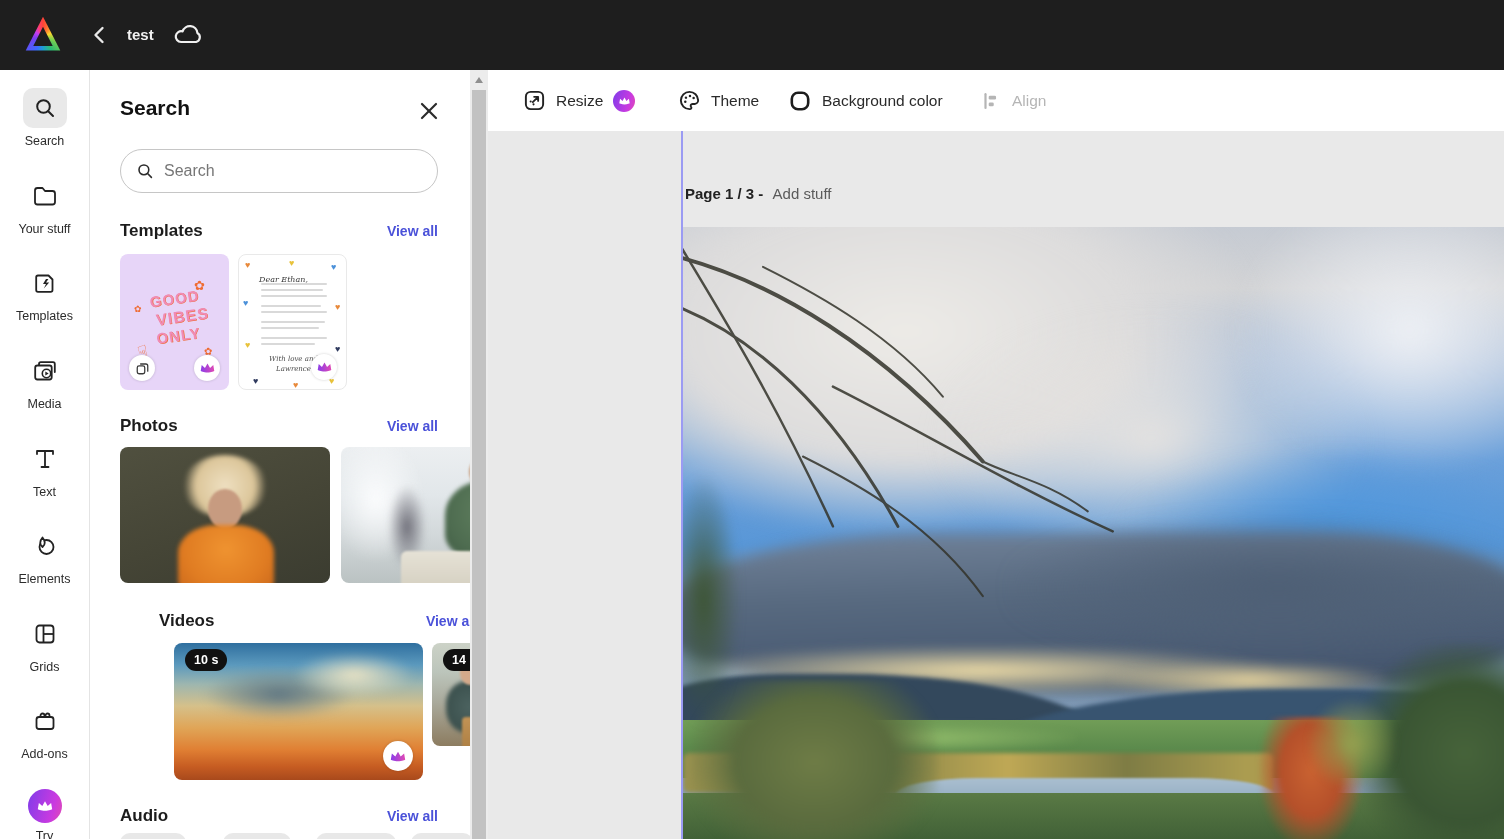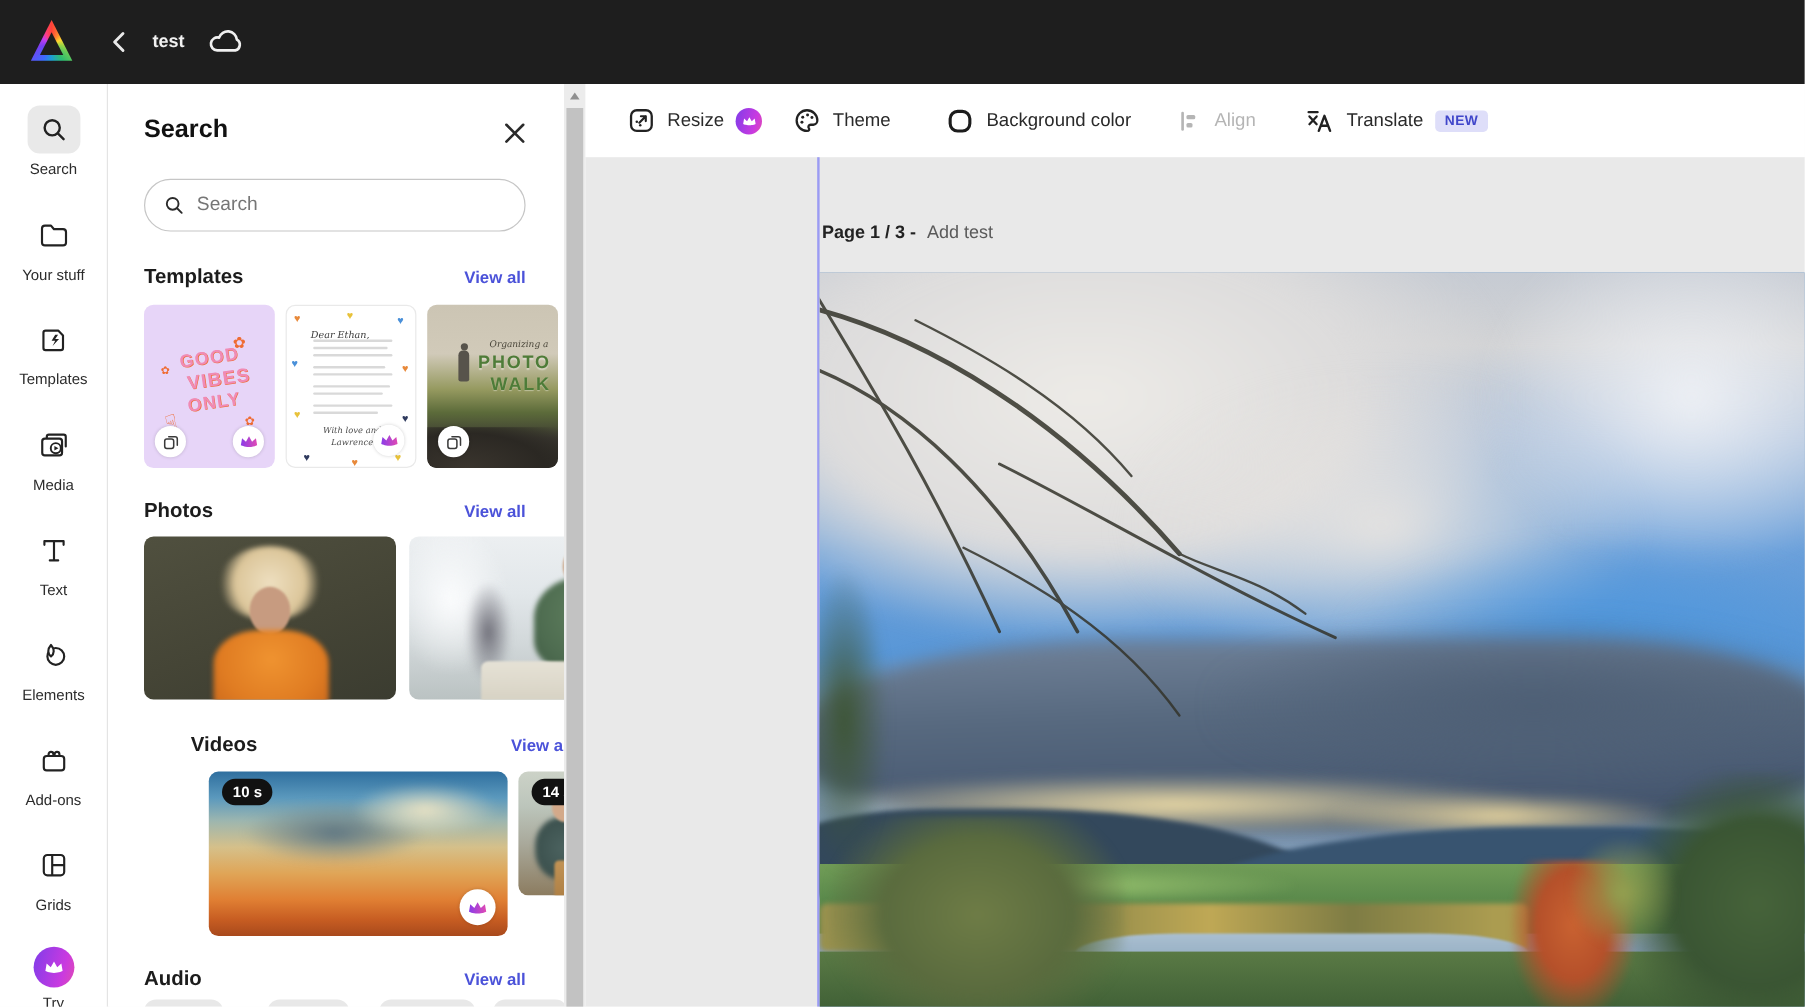--- a/index.html
+++ b/index.html
@@ -113,21 +113,21 @@
   .sbar { position:absolute; left:470px; top:70px; width:18px; height:769px; background:#ececec; }
   .sb-up { position:absolute; left:0; top:4px; width:18px; height:12px; display:flex; align-items:center; justify-content:center; cursor:pointer; }
   .sb-up::after { content:""; border-left:4.5px solid transparent; border-right:4.5px solid transparent; border-bottom:6px solid #8f8f8f; }
   .sb-thumb { position:absolute; left:2px; top:20px; width:14px; bottom:0; background:#c2c2c2; cursor:pointer; }
 
   
   .toolbar { position:absolute; left:488px; top:70px; width:1016px; height:61px; background:#fff; }
   .tbtn { position:absolute; top:0; height:61px; display:flex; align-items:center; gap:10px;
     font-size:15.5px; color:#2a2a2a; cursor:pointer; white-space:nowrap; }
   .tbtn.disabled { color:#b5b5b5; cursor:default; }
-  .t-resize { left:35px; } .t-theme { left:173px;justify-content:center; } .t-bg { left:300px; } .t-align { left:492px; } .t-translate { left:600px; }
+  .t-resize { left:35px; } .t-theme { left:190px;justify-content:center; } .t-bg { left:300px; } .t-align { left:492px; } .t-translate { left:600px; }
   .crown-badge { width:22px; height:22px; border-radius:50%;
     background:linear-gradient(105deg,#8a3ce8 10%,#c93ae0 70%,#e04ab4 100%);
     display:flex; align-items:center; justify-content:center; }
   .newbadge { background:#dedef9; color:#4046ca; font-size:11.5px; font-weight:700;
     padding:3px 8px; border-radius:4px; letter-spacing:.3px; }
 
   
   .canvas { position:absolute; left:488px; top:131px; width:1016px; height:708px; background:#e9e9e9; }
   .guide { position:absolute; left:193px; top:0; width:2px; height:708px; background:#9b9bf3; }
   .pageind { position:absolute; left:197px; top:54px; font-size:15px; }
@@ -231,35 +231,35 @@
           <svg width="24" height="24" viewBox="0 0 24 24">
         <circle cx="13.5" cy="13" r="7" fill="none" stroke="#222" stroke-width="1.8"></circle>
         <path d="M9.5 3.5 c3 3.5 3 7 0 9.5 c-3-2.5-3-6 0-9.5 Z" fill="#fff" stroke="#222" stroke-width="1.8" stroke-linejoin="round"></path>
           </svg>
         </div>
       <div class="rlabel">Elements</div>
     </div>
     <div class="rail-item">
       <div class="iwrap">
           <svg width="24" height="24" viewBox="0 0 24 24">
-        <rect x="3.5" y="8" width="17" height="12" rx="2.5" fill="none" stroke="#222" stroke-width="1.8"></rect>
-        <path d="M7.5 8 v-1.5 a2 2 0 0 1 4 0 V8 M12.5 8 v-1.5 a2 2 0 0 1 4 0 V8" fill="none" stroke="#222" stroke-width="1.8" stroke-linecap="round"></path>
-          </svg>
-        </div>
-      <div class="rlabel">Add-ons</div>
-    </div>
-    <div class="rail-item">
-      <div class="iwrap">
-          <svg width="24" height="24" viewBox="0 0 24 24">
         <rect x="3.5" y="3.5" width="17" height="17" rx="3" fill="none" stroke="#222" stroke-width="1.8"></rect>
         <line x1="10.5" y1="3.5" x2="10.5" y2="20.5" stroke="#222" stroke-width="1.8"></line>
         <line x1="10.5" y1="12" x2="20.5" y2="12" stroke="#222" stroke-width="1.8"></line>
           </svg>
         </div>
       <div class="rlabel">Grids</div>
+    </div>
+    <div class="rail-item">
+      <div class="iwrap">
+          <svg width="24" height="24" viewBox="0 0 24 24">
+        <rect x="3.5" y="8" width="17" height="12" rx="2.5" fill="none" stroke="#222" stroke-width="1.8"></rect>
+        <path d="M7.5 8 v-1.5 a2 2 0 0 1 4 0 V8 M12.5 8 v-1.5 a2 2 0 0 1 4 0 V8" fill="none" stroke="#222" stroke-width="1.8" stroke-linecap="round"></path>
+          </svg>
+        </div>
+      <div class="rlabel">Add-ons</div>
     </div>
     <div class="rail-item">
       <div class="premium-circle">
         <svg width="18" height="14" viewBox="0 0 20 14">
             <path d="M2 10.6 L3.2 3.6 L7 7.1 L10 1.8 L13 7.1 L16.8 3.6 L18 10.6 C18 10.6 14.5 12.3 10 12.3 C5.5 12.3 2 10.6 2 10.6 Z" fill="#fff"></path>
           </svg>
       </div>
       <div class="rlabel">Try Premium</div>
     </div>
   </nav>
@@ -333,33 +333,20 @@
         <div class="line" style="top:82px;width:66px"></div>
         <div class="line" style="top:88px;width:54px"></div>
         <span class="closing" style="top:100px">With love and</span>
         <span class="closing" style="top:110px">Lawrence</span>
         <div class="badge crown">
           <svg width="17" height="12" viewBox="0 0 20 14">
               <path d="M2 10.6 L3.2 3.6 L7 7.1 L10 1.8 L13 7.1 L16.8 3.6 L18 10.6 C18 10.6 14.5 12.3 10 12.3 C5.5 12.3 2 10.6 2 10.6 Z" fill="url(#pg1)"></path>
             </svg>
         </div>
       </div>
-      <div class="card tpl tpl3">
-        <span class="eyebrow">Organizing a</span>
-        <span class="big b1">PHOTO</span>
-        <span class="big b2">WALK</span>
-        <div class="man"></div>
-        <div class="rocks"></div>
-        <div class="badge pages">
-          <svg width="15" height="15" viewBox="0 0 20 20">
-              <rect x="3" y="6.5" width="10" height="10.5" rx="2.4" fill="none" stroke="#3a3a3a" stroke-width="1.7"></rect>
-              <path d="M7.5 4 h7 a2.5 2.5 0 0 1 2.5 2.5 v7" fill="none" stroke="#3a3a3a" stroke-width="1.7" stroke-linecap="round"></path>
-            </svg>
-        </div>
-      </div>
     </div>
 
     <div class="sec s-photos">
       <h3>Photos</h3>
       <a class="viewall">View all</a>
     </div>
     <div class="photo-row">
       <div class="card photo ph1">
         <div class="blob hair"></div>
         <div class="blob face"></div>
@@ -445,36 +432,27 @@
       <span>Background color</span>
     </div>
     <div class="tbtn t-align disabled">
       <svg width="22" height="22" viewBox="0 0 24 24">
         <line x1="6" y1="4.5" x2="6" y2="19.5" stroke="#b5b5b5" stroke-width="2.4" stroke-linecap="round"></line>
         <rect x="9.5" y="6.3" width="8" height="4" rx="1.4" fill="#b5b5b5"></rect>
         <rect x="9.5" y="13.7" width="5.5" height="4" rx="1.4" fill="#b5b5b5"></rect>
         </svg>
       <span>Align</span>
     </div>
-    <div class="tbtn t-translate">
-      <svg width="24" height="24" viewBox="0 0 24 24">
-        <path d="M2.5 4.5 H10" stroke="#222" stroke-width="1.9" stroke-linecap="round"></path>
-        <path d="M3.2 8 L9.2 14.5 M9.2 8 L3.2 14.5" stroke="#222" stroke-width="1.9" stroke-linecap="round"></path>
-        <path d="M11 20 L15.7 7.5 L20.4 20 M12.7 15.8 H18.7" fill="none" stroke="#222" stroke-width="2" stroke-linecap="round" stroke-linejoin="round"></path>
-        </svg>
-      <span>Translate</span>
-      <span class="newbadge">NEW</span>
-    </div>
   </div>
 
   <div class="canvas">
     <div class="guide"></div>
     <div class="pageind">
       <span class="pl">Page 1 / 3 -</span>
-      <span class="at">Add test</span>
+      <span class="at">Add stuff</span>
     </div>
     <div class="landscape">
       <div class="ls ls-sky"></div>
       <div class="ls ls-cloudA"></div>
       <div class="ls ls-cloudB"></div>
       <div class="ls ls-cloudC"></div>
       <div class="ls ls-blue"></div>
       <div class="ls ls-storm"></div>
       <div class="ls ls-storm2"></div>
       <div class="ls ls-glow"></div>

